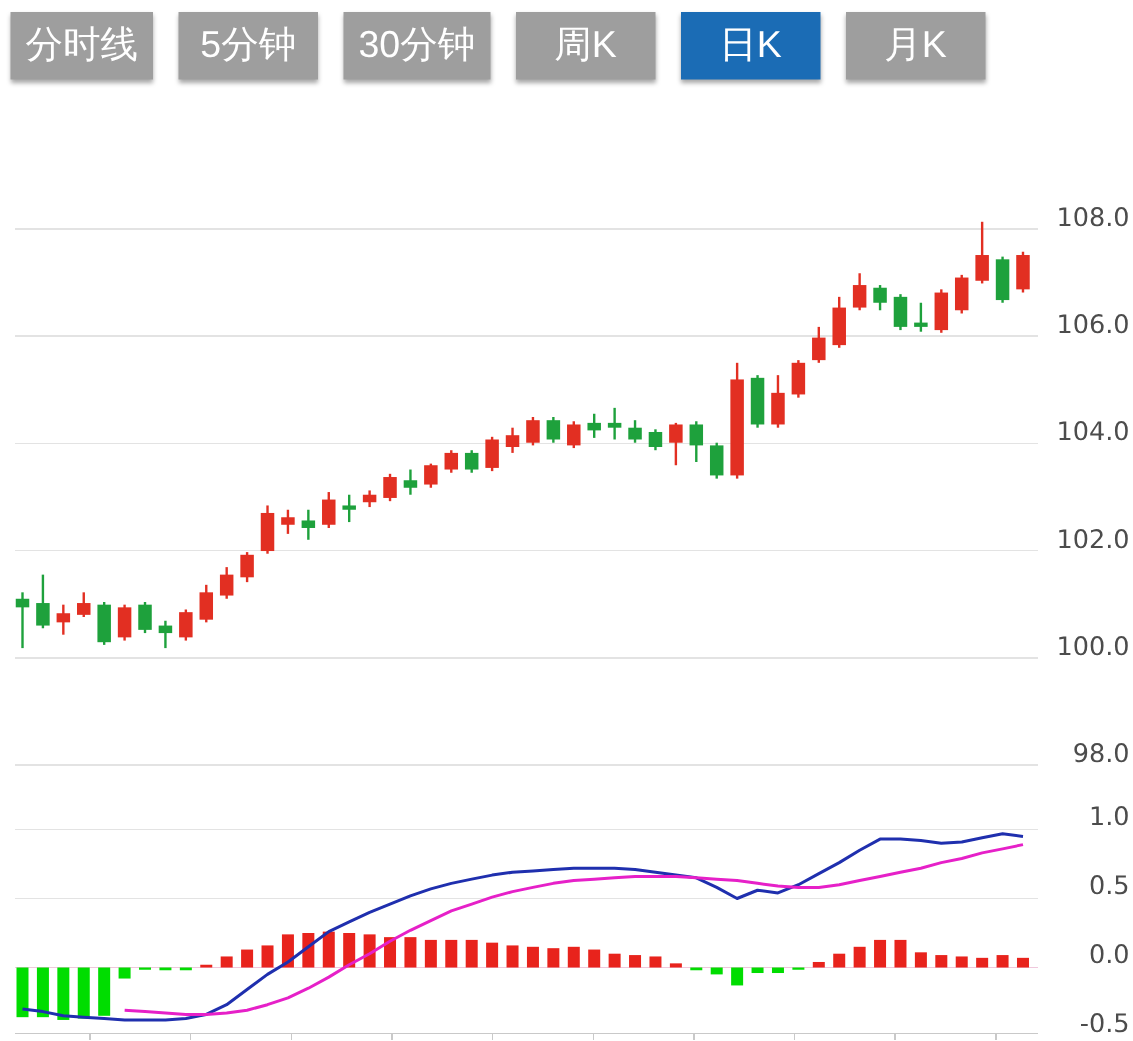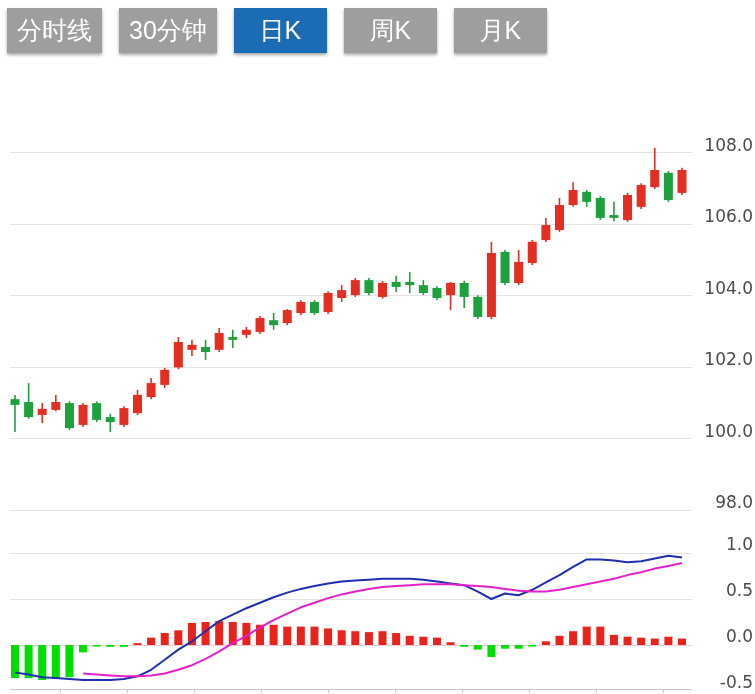--- a/index.html
+++ b/index.html
@@ -11,23 +11,24 @@
        font-family:"Liberation Sans",sans-serif;box-shadow:0 2px 3px rgba(0,0,0,0.35);}
   .tab.active{background:#1b6cb5;}
   #chart-svg{position:absolute;top:0;left:0;}
   text.axis{font-family:"DejaVu Sans",sans-serif;font-size:17px;fill:#4c4c4c;}
 </style>
 </head>
 <body>
 
 <div class="tabs">
   <button class="tab">分时线</button>
+  <button class="tab">5分钟</button>
   <button class="tab">30分钟</button>
+  <button class="tab">周K</button>
   <button class="tab active">日K</button>
-  <button class="tab">周K</button>
   <button class="tab">月K</button>
 </div>
 
 <svg id="chart-svg" width="755" height="694" xmlns="http://www.w3.org/2000/svg">
     <g shape-rendering="crispEdges">
       <line x1="10" x2="692" y1="152.5" y2="152.5" stroke="#e3e3e3" stroke-width="1"></line>
       <line x1="10" x2="692" y1="224" y2="224" stroke="#e3e3e3" stroke-width="1"></line>
       <line x1="10" x2="692" y1="295.5" y2="295.5" stroke="#e3e3e3" stroke-width="1"></line>
       <line x1="10" x2="692" y1="367" y2="367" stroke="#e3e3e3" stroke-width="1"></line>
       <line x1="10" x2="692" y1="438.5" y2="438.5" stroke="#e3e3e3" stroke-width="1"></line>

